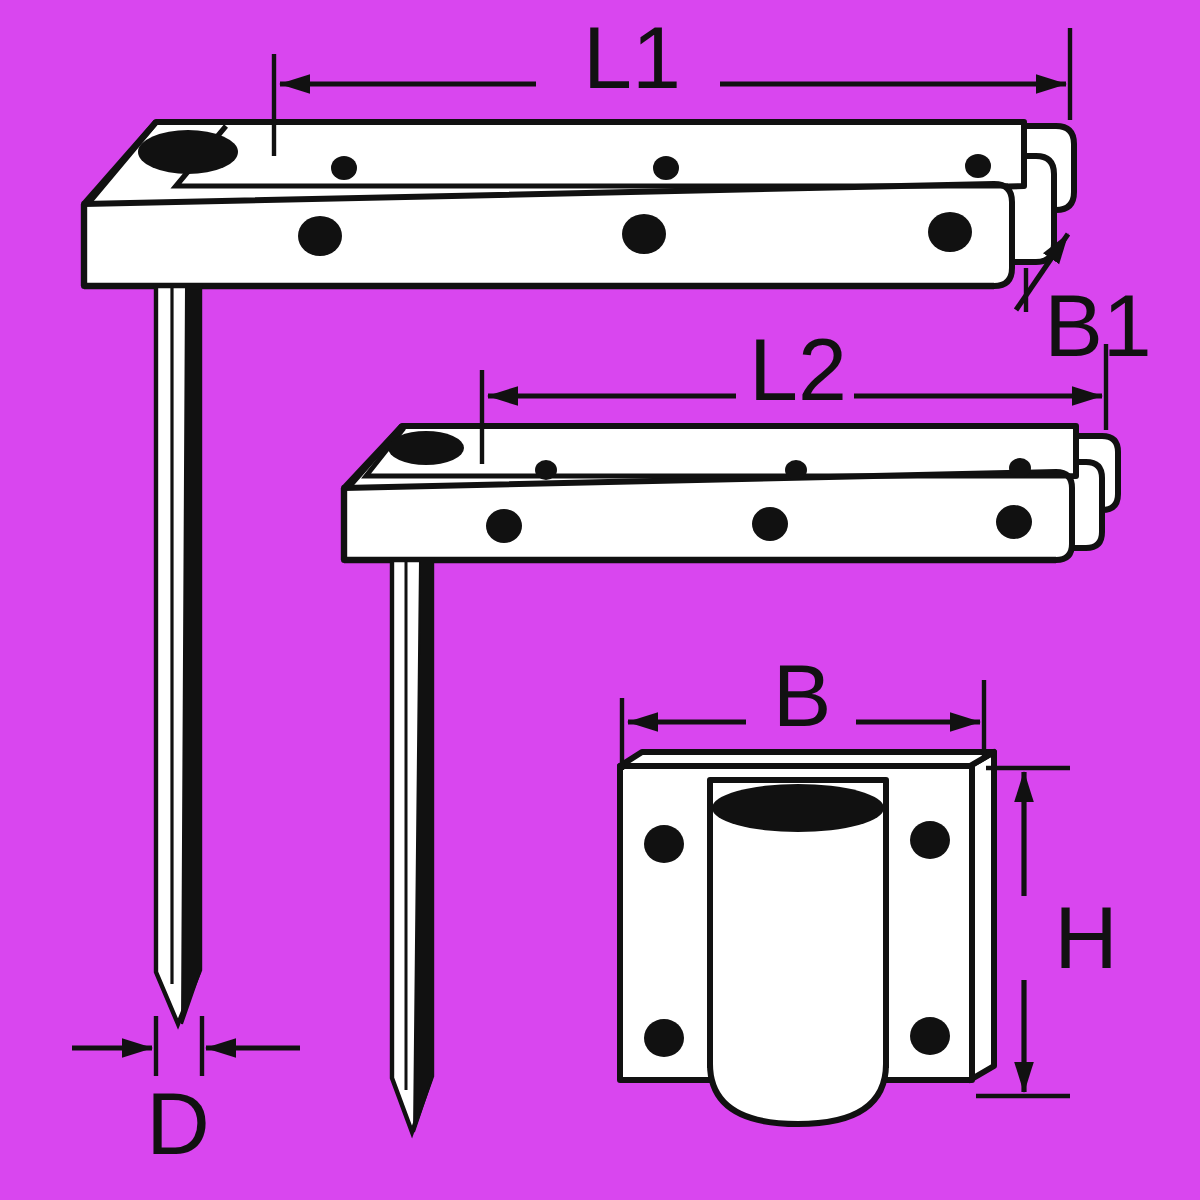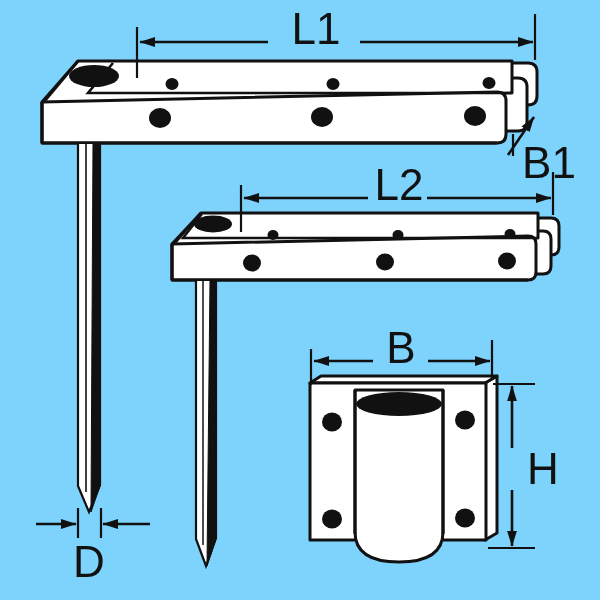--- a/index.html
+++ b/index.html
@@ -4,21 +4,21 @@
 <style>
   html, body {
     margin: 0;
     padding: 0;
     background: #ffffff;
   }
   #drawing-root {
     position: relative;
     width: 600px;
     height: 600px;
-    background: #7dd3fc;
+    background: #d946ef;
     font-family: "Liberation Sans", sans-serif;
     overflow: hidden;
   }
   svg#tech-drawing {
     display: block;
     width: 600px;
     height: 600px;
   }
   .ln {
     stroke: #111111;

